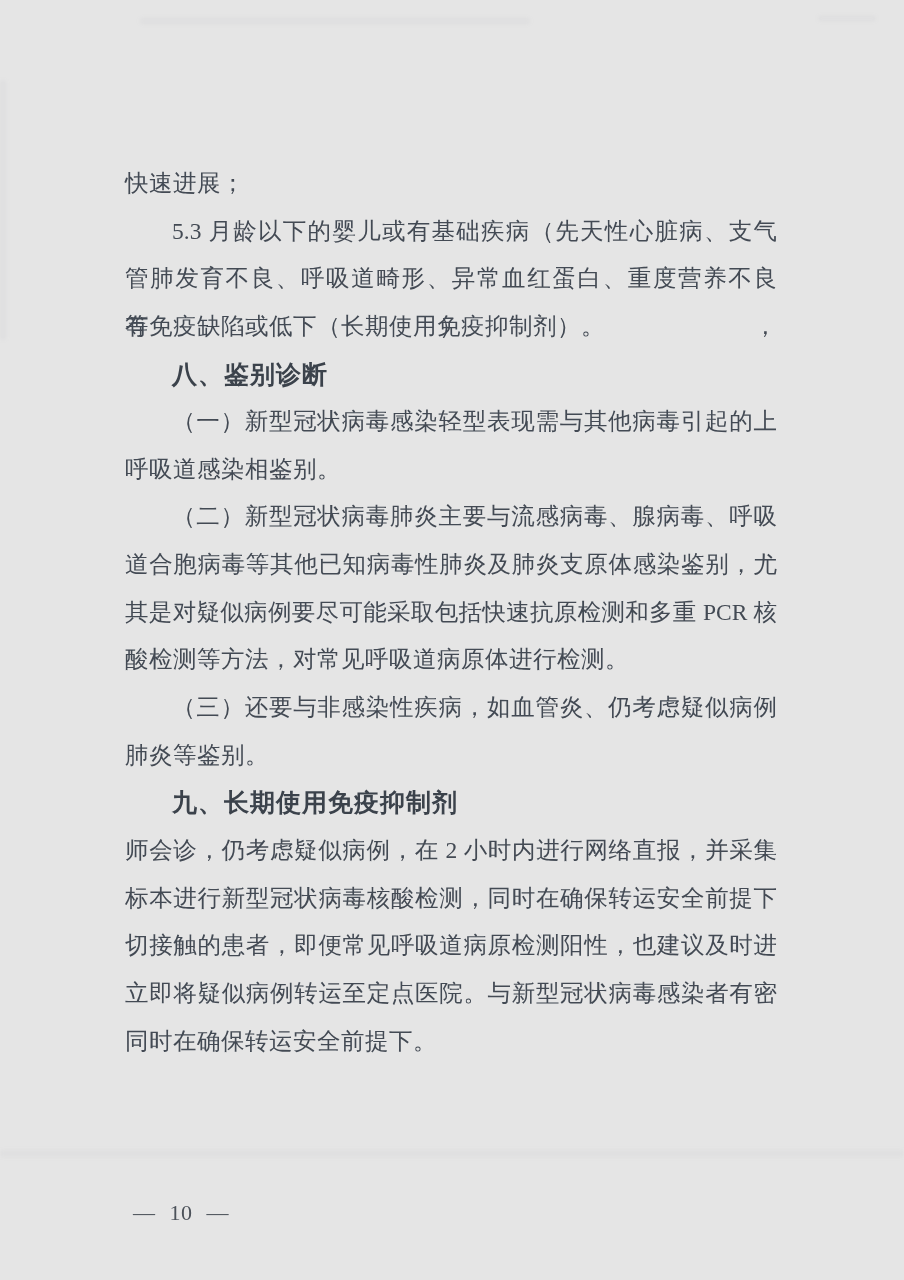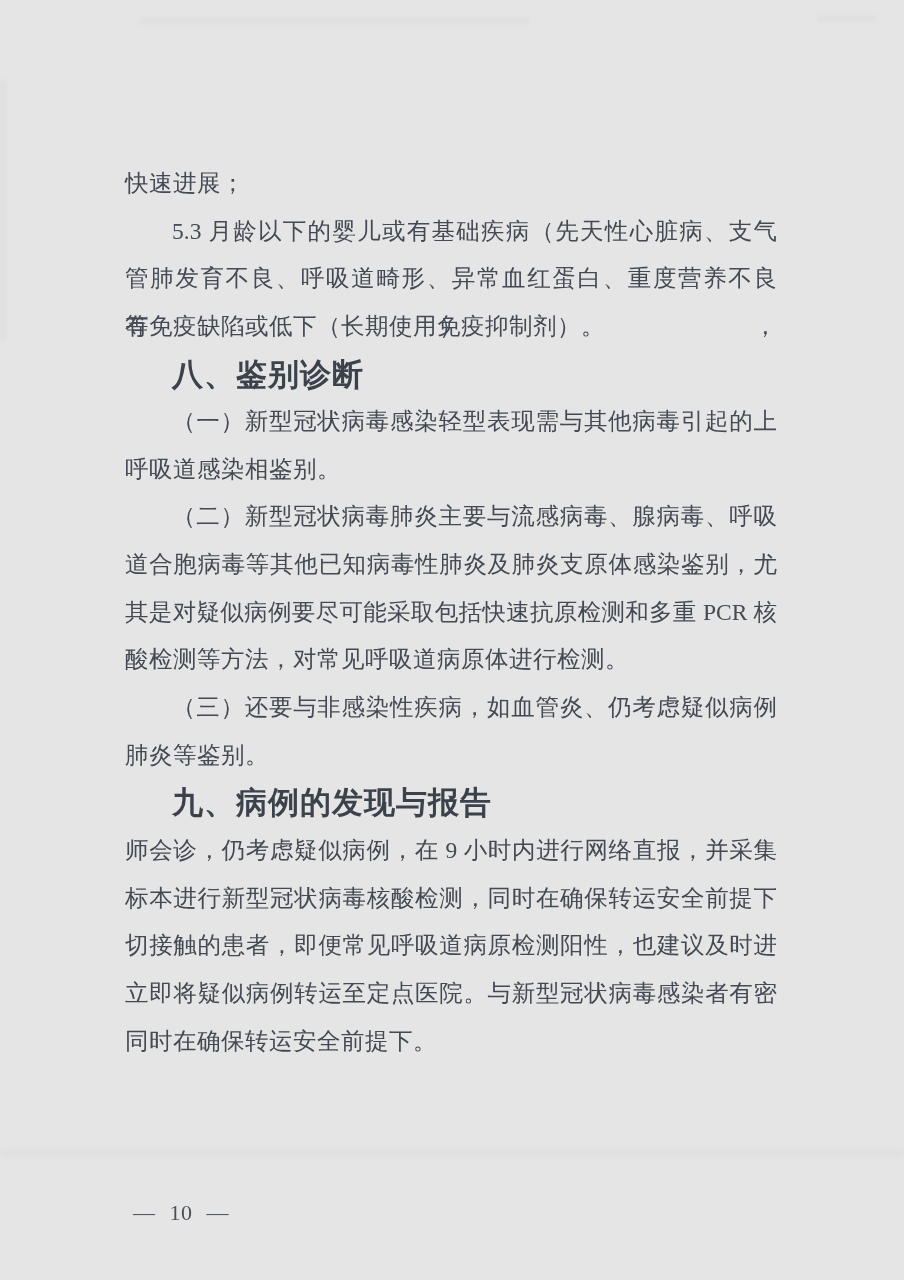--- a/index.html
+++ b/index.html
@@ -45,21 +45,21 @@
   .line.full {
     white-space: normal;
     text-align: justify;
     text-align-last: justify;
     letter-spacing: 0;
   }
   .line.indent { padding-left: 47px; }
   .line.heading {
     font-family: Liberation Sans, sans-serif;
     font-weight: 700;
-    font-size: 31px;
+    font-size: 25px;
     color: #3b424b;
     letter-spacing: 1px;
     padding-left: 47px;
   }
   .footer {
     position: absolute;
     left: 133px;
     top: 1200px;
     font-size: 22px;
     color: #4c525a;
@@ -87,22 +87,22 @@
     <div class="line">有免疫缺陷或低下（长期使用免疫抑制剂）。</div>
     <div class="line heading">八、鉴别诊断</div>
     <div class="line full indent">（一）新型冠状病毒感染轻型表现需与其他病毒引起的上</div>
     <div class="line">呼吸道感染相鉴别。</div>
     <div class="line full indent">（二）新型冠状病毒肺炎主要与流感病毒、腺病毒、呼吸</div>
     <div class="line full">道合胞病毒等其他已知病毒性肺炎及肺炎支原体感染鉴别，尤</div>
     <div class="line full">其是对疑似病例要尽可能采取包括快速抗原检测和多重 PCR 核</div>
     <div class="line">酸检测等方法，对常见呼吸道病原体进行检测。</div>
     <div class="line full indent">（三）还要与非感染性疾病，如血管炎、仍考虑疑似病例</div>
     <div class="line">肺炎等鉴别。</div>
-    <div class="line heading">九、病例的发现与报告</div>
-    <div class="line full">师会诊，仍考虑疑似病例，在 9 小时内进行网络直报，并采集</div>
+    <div class="line heading">九、长期使用免疫抑制剂</div>
+    <div class="line full">师会诊，仍考虑疑似病例，在 2 小时内进行网络直报，并采集</div>
     <div class="line full">标本进行新型冠状病毒核酸检测，同时在确保转运安全前提下</div>
     <div class="line full">切接触的患者，即便常见呼吸道病原检测阳性，也建议及时进</div>
     <div class="line full">立即将疑似病例转运至定点医院。与新型冠状病毒感染者有密</div>
     <div class="line">同时在确保转运安全前提下。</div>
   </div>
 
   <div class="footer">
     <span>—</span>
     <span>10</span>
     <span>—</span>

